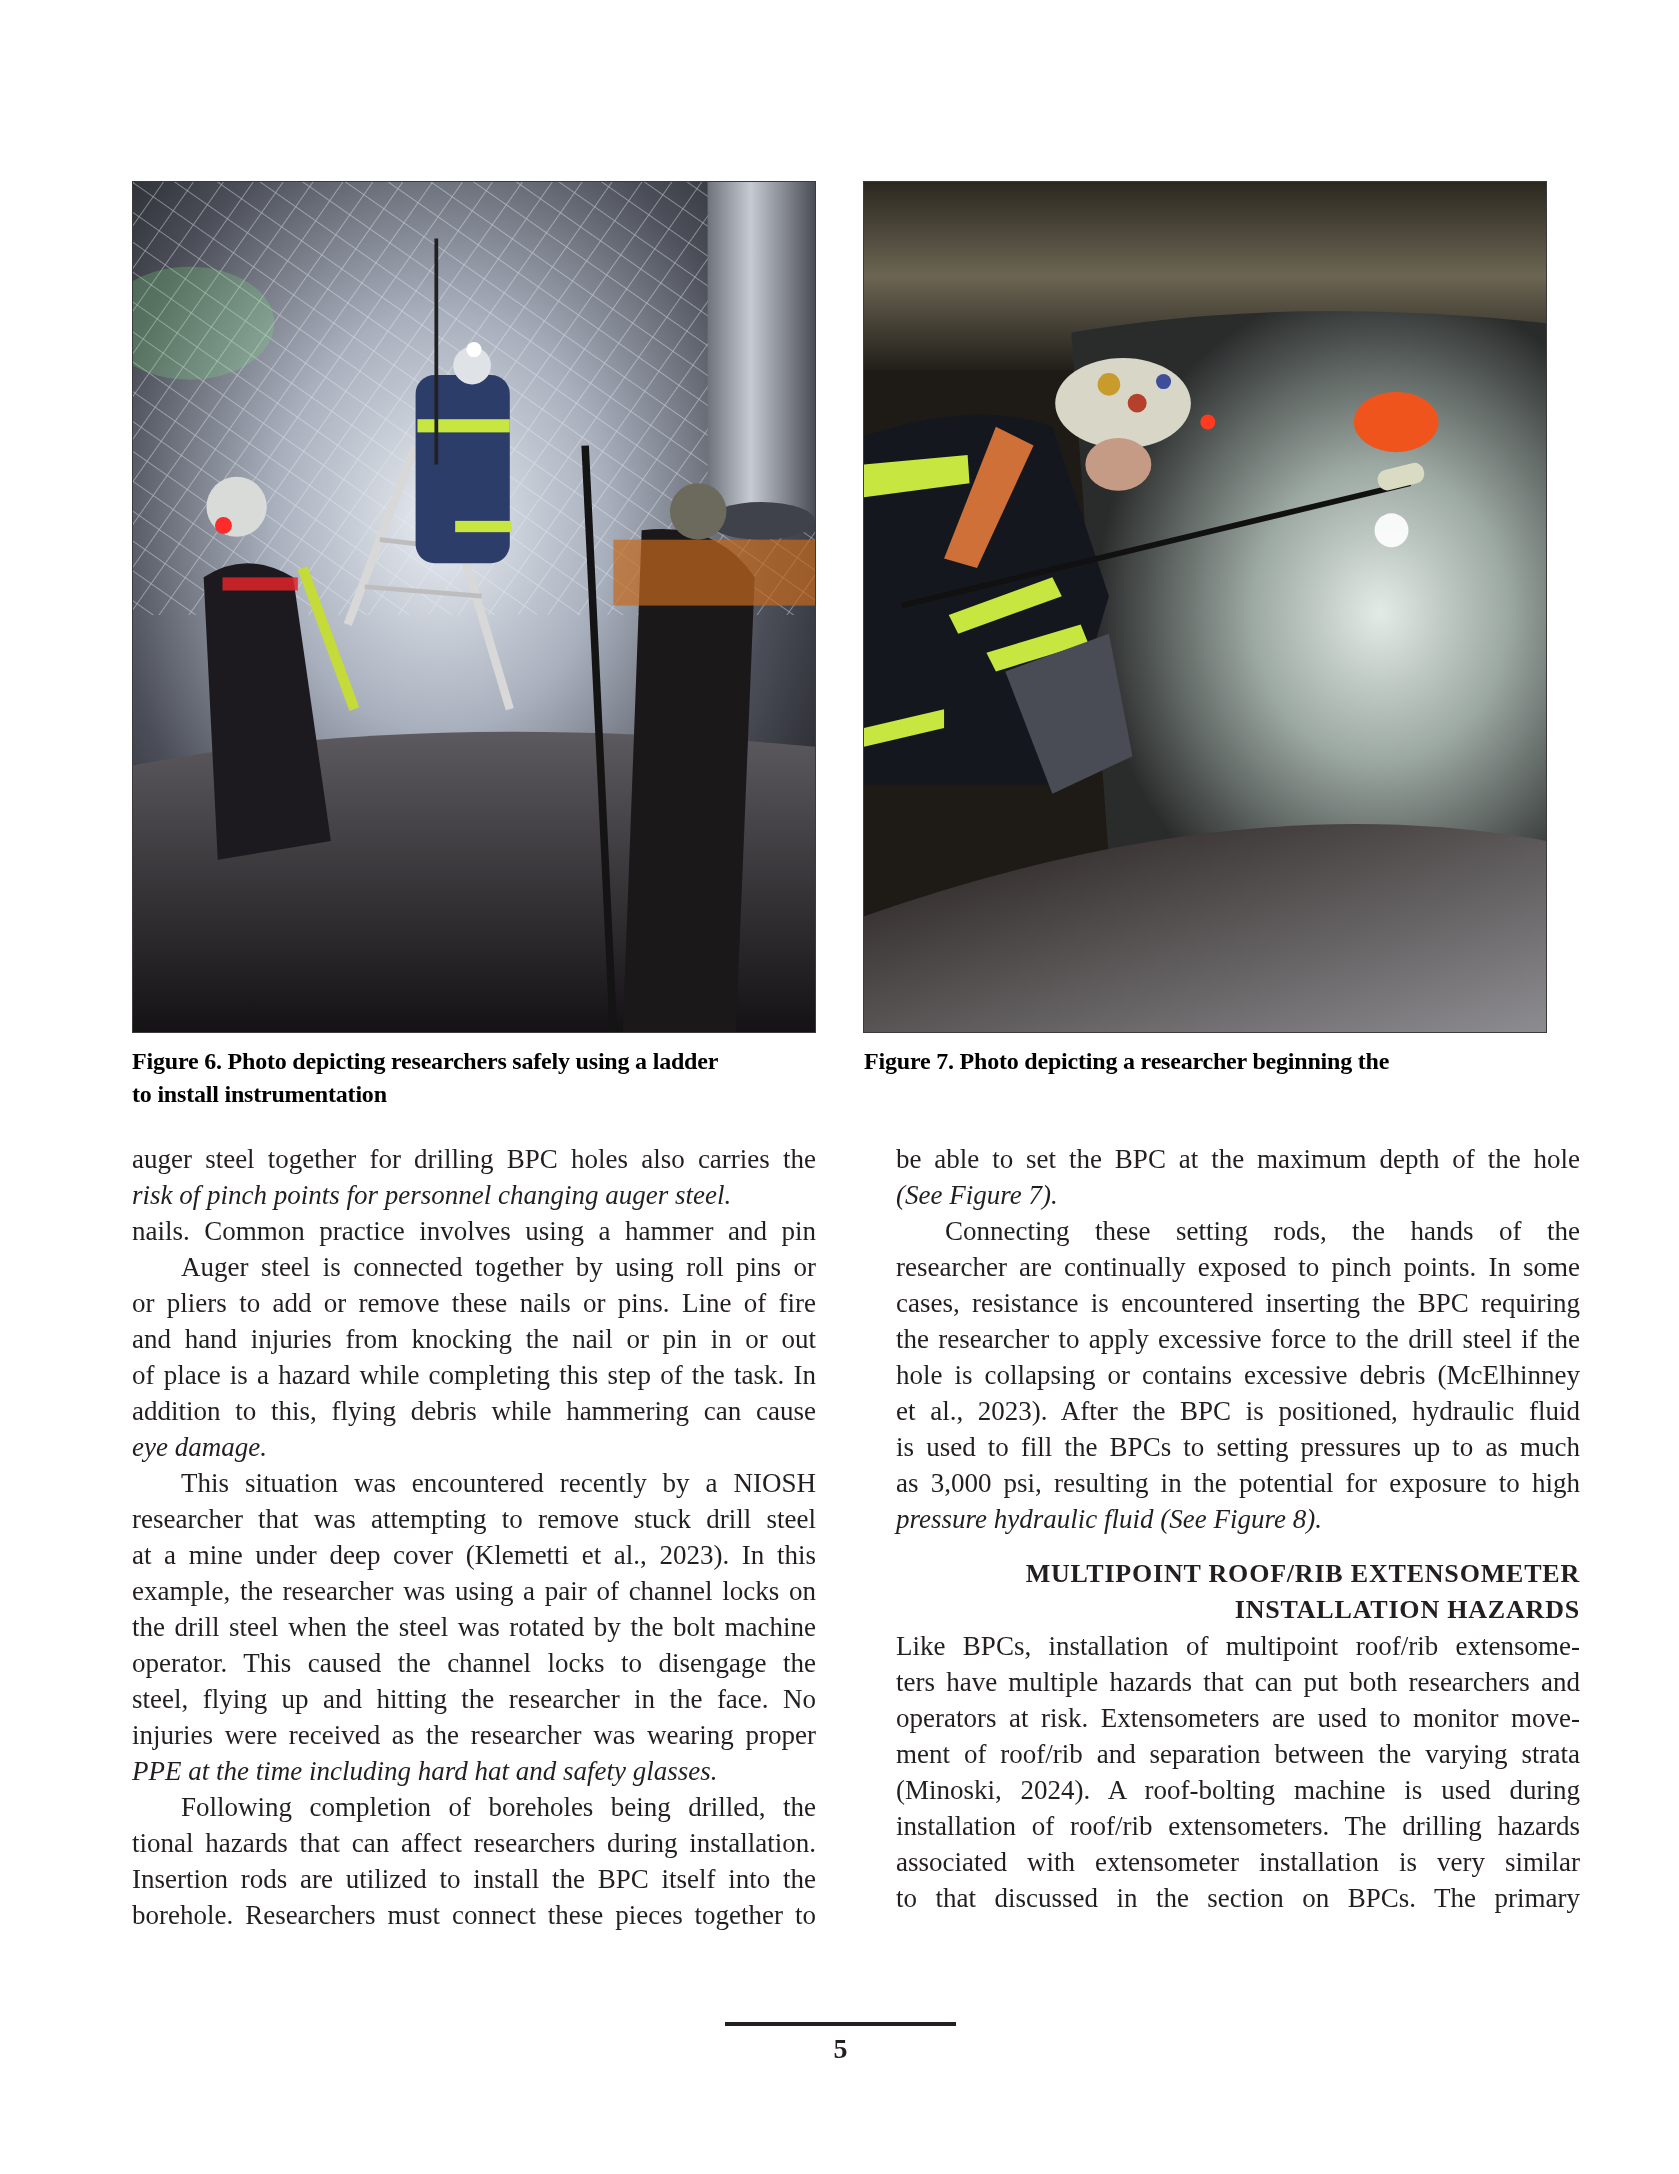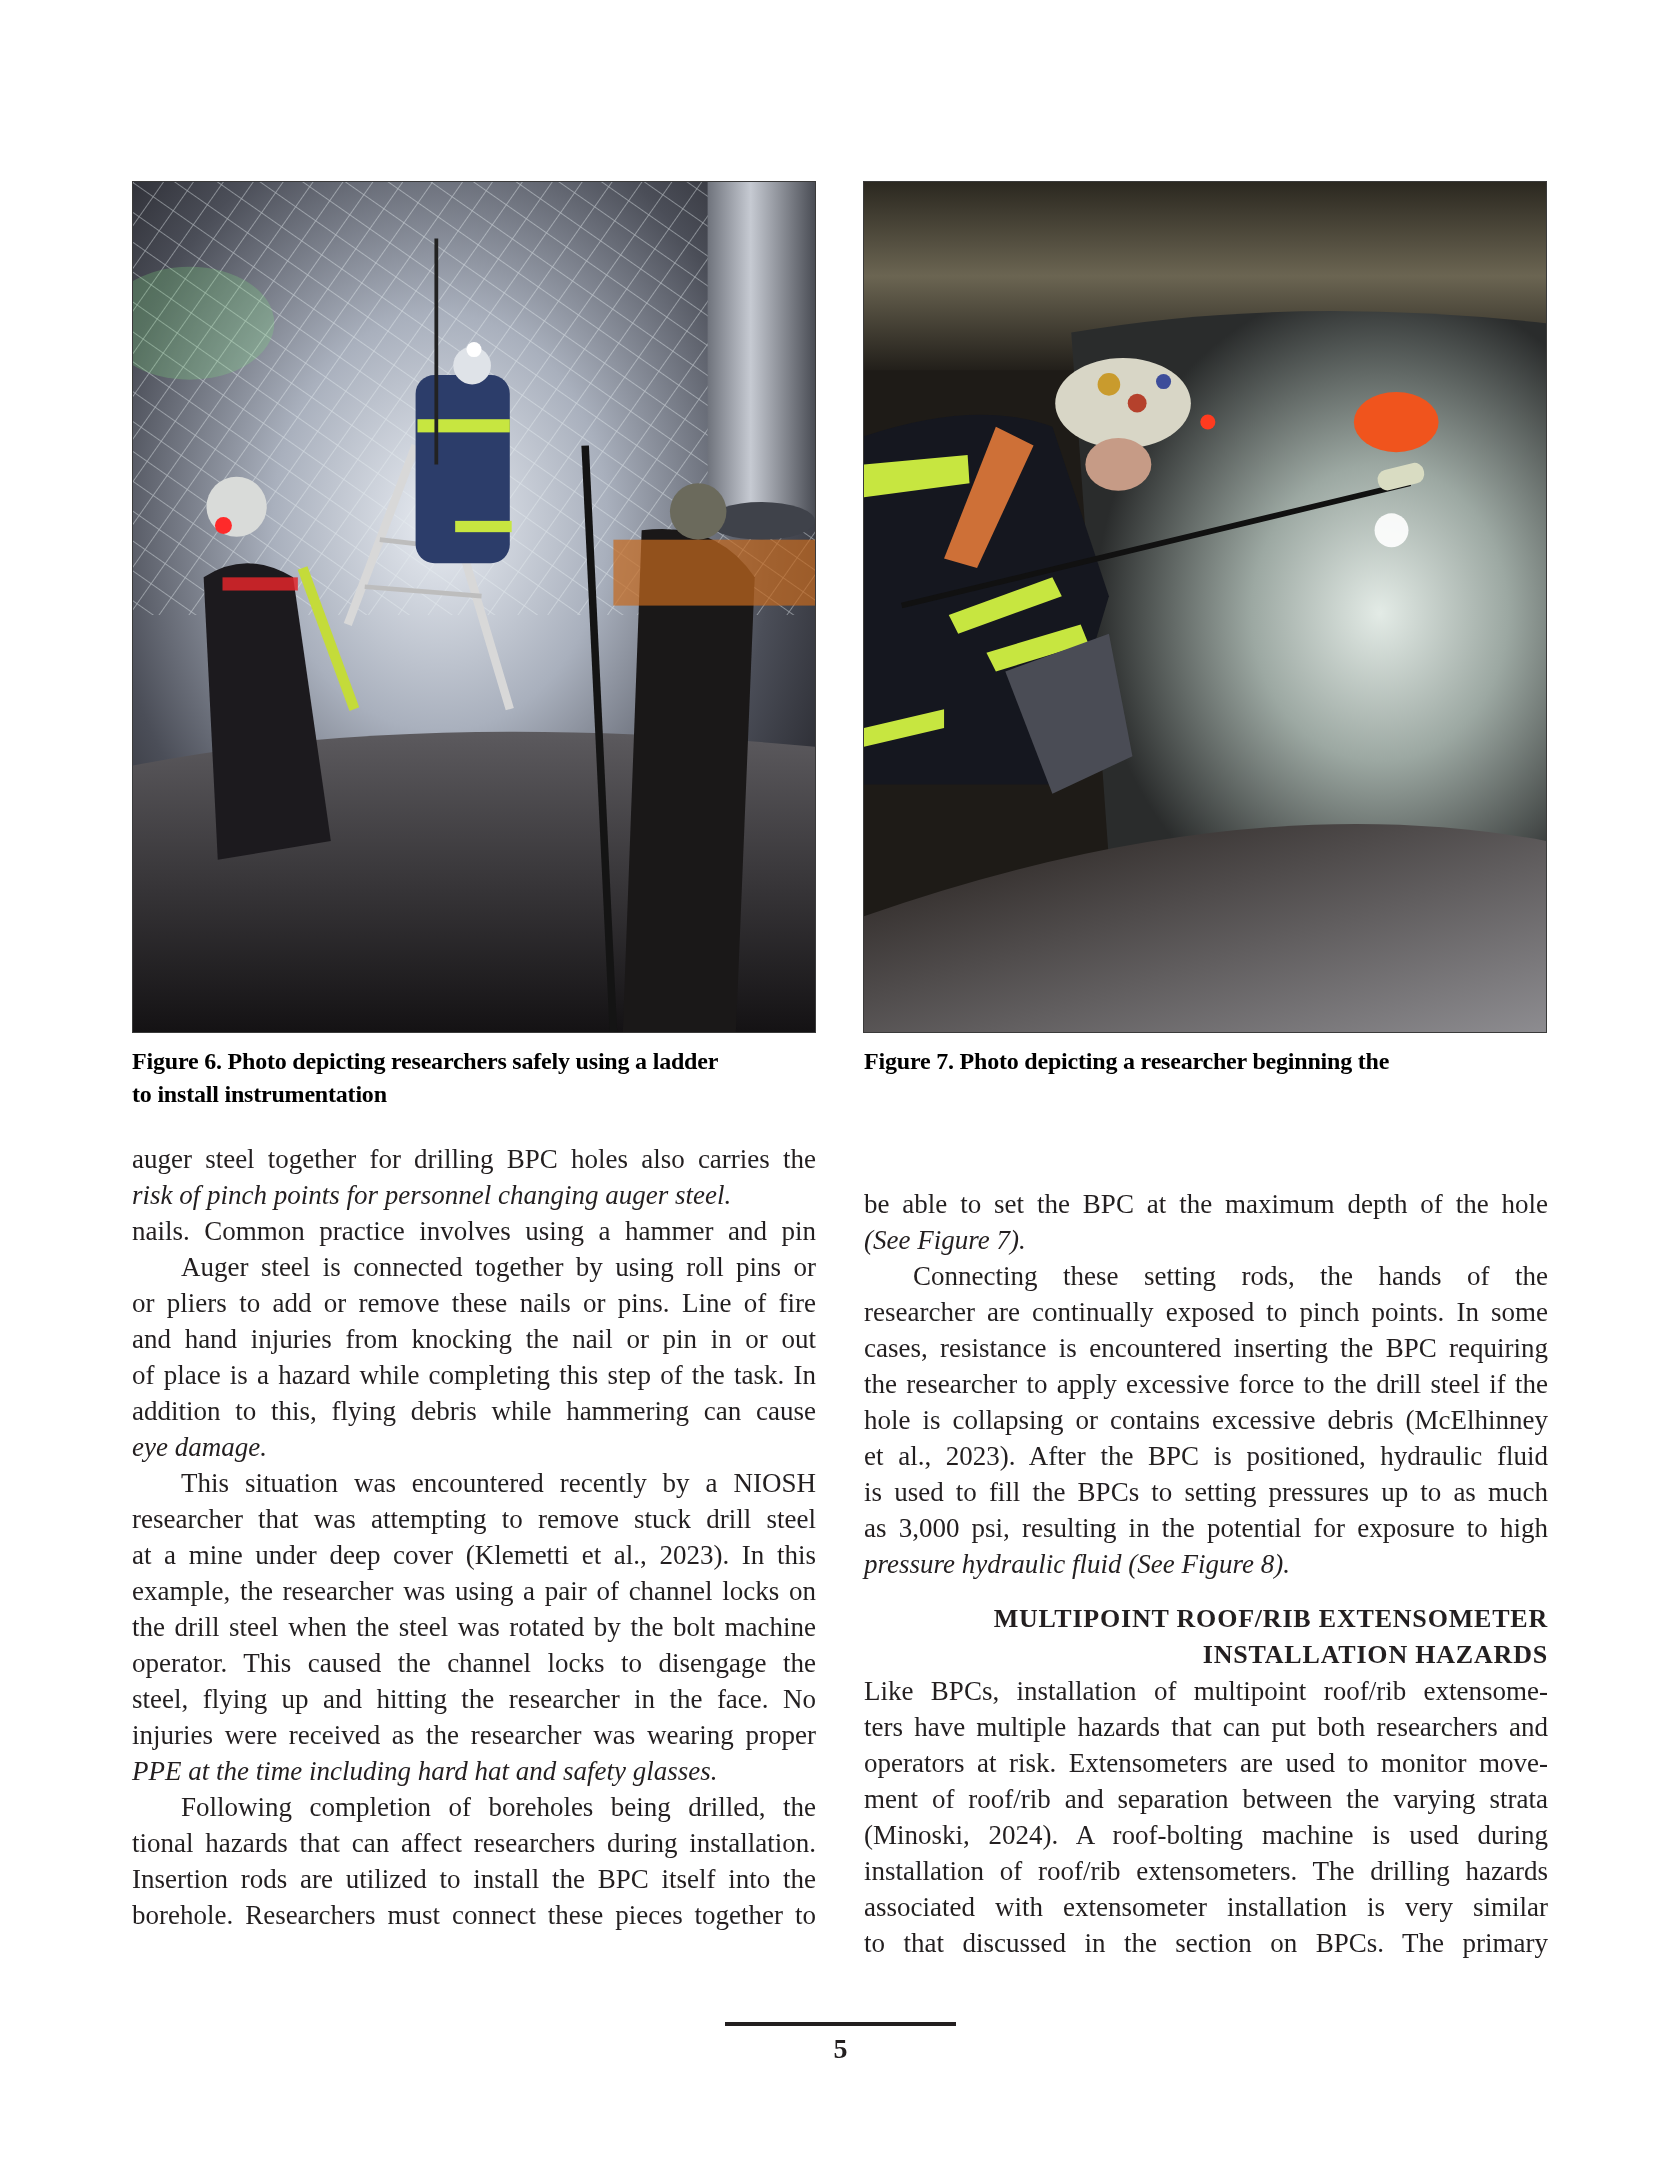--- a/index.html
+++ b/index.html
@@ -12,21 +12,21 @@
   #photo-7 { left: 863px; }
   .photo svg { display: block; width: 100%; height: 100%; }
 
   .caption { position: absolute; top: 1045px; width: 684px; font-weight: bold;
              font-size: 24px; line-height: 33px; color: #000000; letter-spacing: -0.2px; }
   #caption-6 { left: 132px; }
   #caption-7 { left: 864px; }
 
   .col { position: absolute; top: 1141px; width: 684px; }
   #col-left { left: 132px; }
-  #col-right { left: 864px; margin-top: 45px; }
+  #col-right { left: 896px; }
   .line { display: block; height: 36px; line-height: 36px; font-size: 27px;
           text-align: justify; text-align-last: justify; white-space: nowrap; overflow: visible; }
   .line.last { text-align-last: left; font-style: italic; }
   .line.indent { text-indent: 49px; }
   .heading { display: block; height: 36px; line-height: 36px; font-size: 26px; font-weight: bold;
              letter-spacing: 0.8px; text-transform: uppercase; text-align: right; }
   .gap { display: block; height: 19px; }
 
   #footer-rule { position: absolute; left: 725px; top: 2022px; width: 231px; height: 3.8px; background: #231f20; }
   #page-number { position: absolute; left: 725px; top: 2032px; width: 231px; text-align: center;

